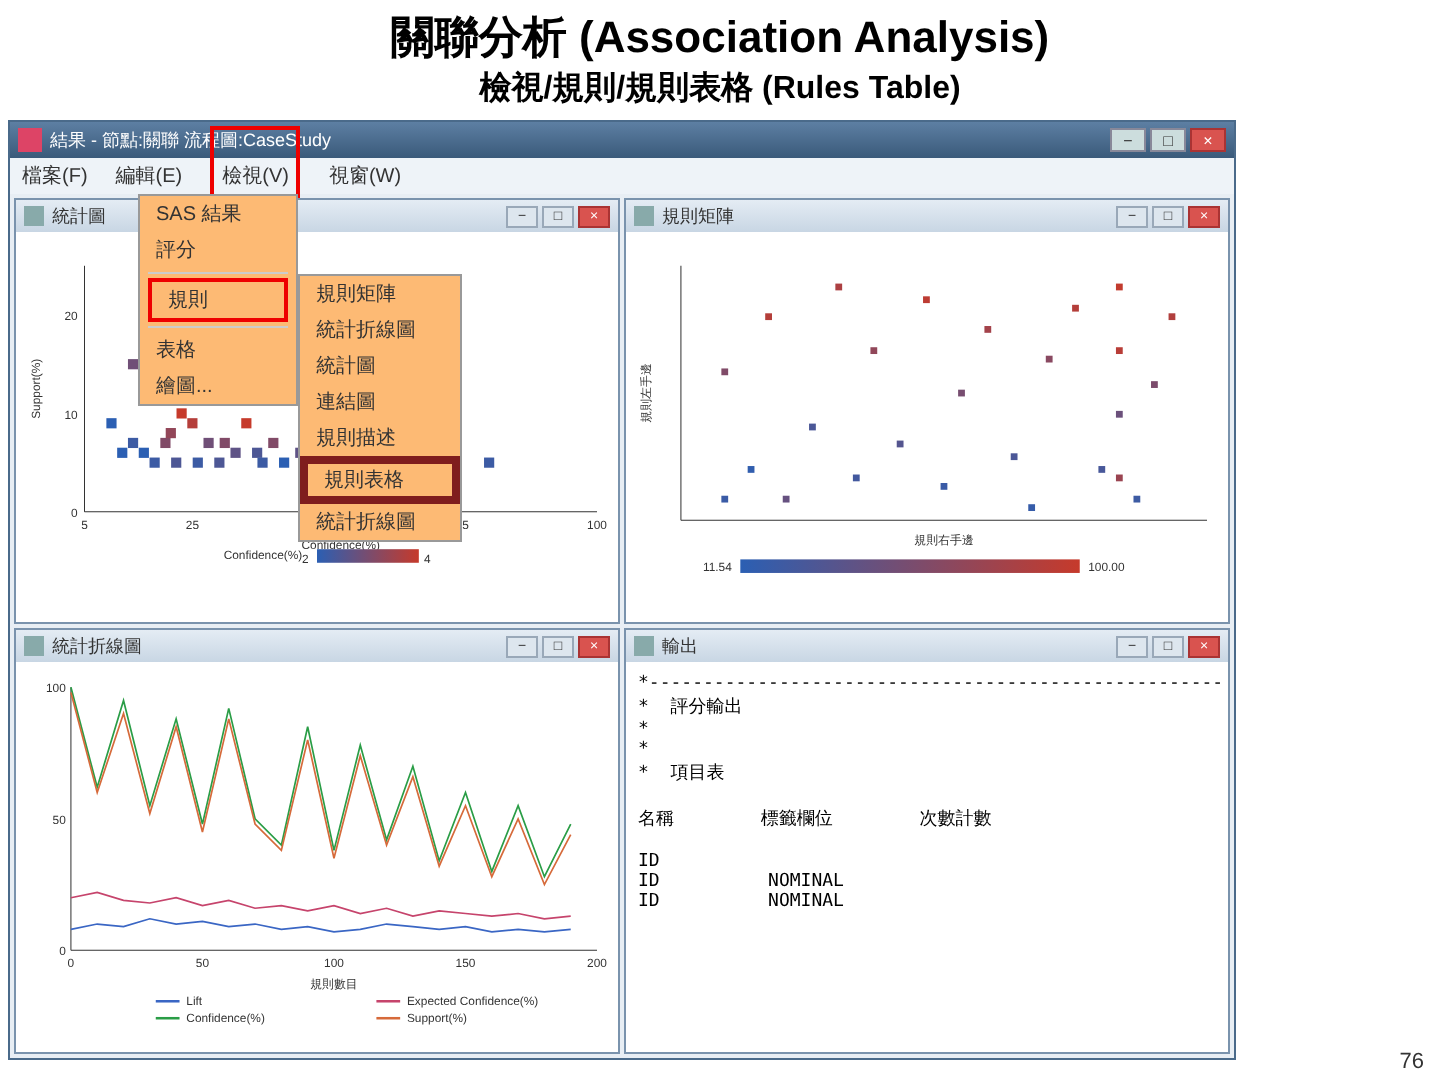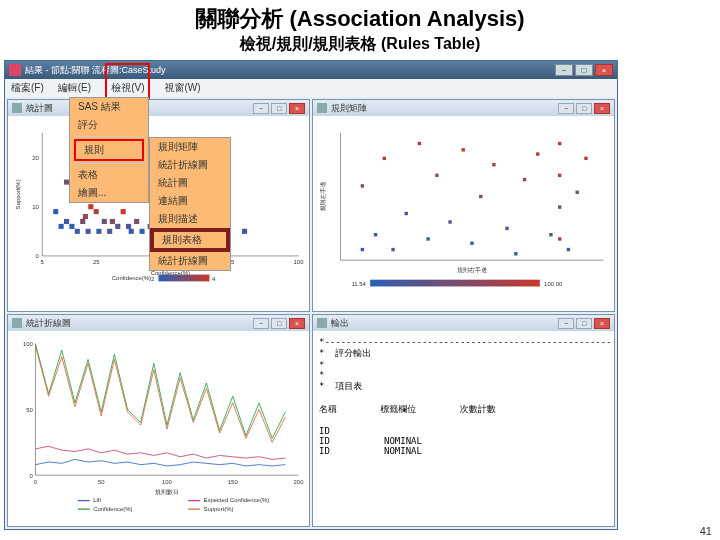--- a/index.html
+++ b/index.html
@@ -271,13 +271,13 @@
 名稱        標籤欄位        次數計數
 
 ID
 ID          NOMINAL
 ID          NOMINAL</div>
     </div>
 
   </div>
 </div>
 
-<div class="page-num">41</div>
+<div class="page-num">76</div>
 
 </body></html>

